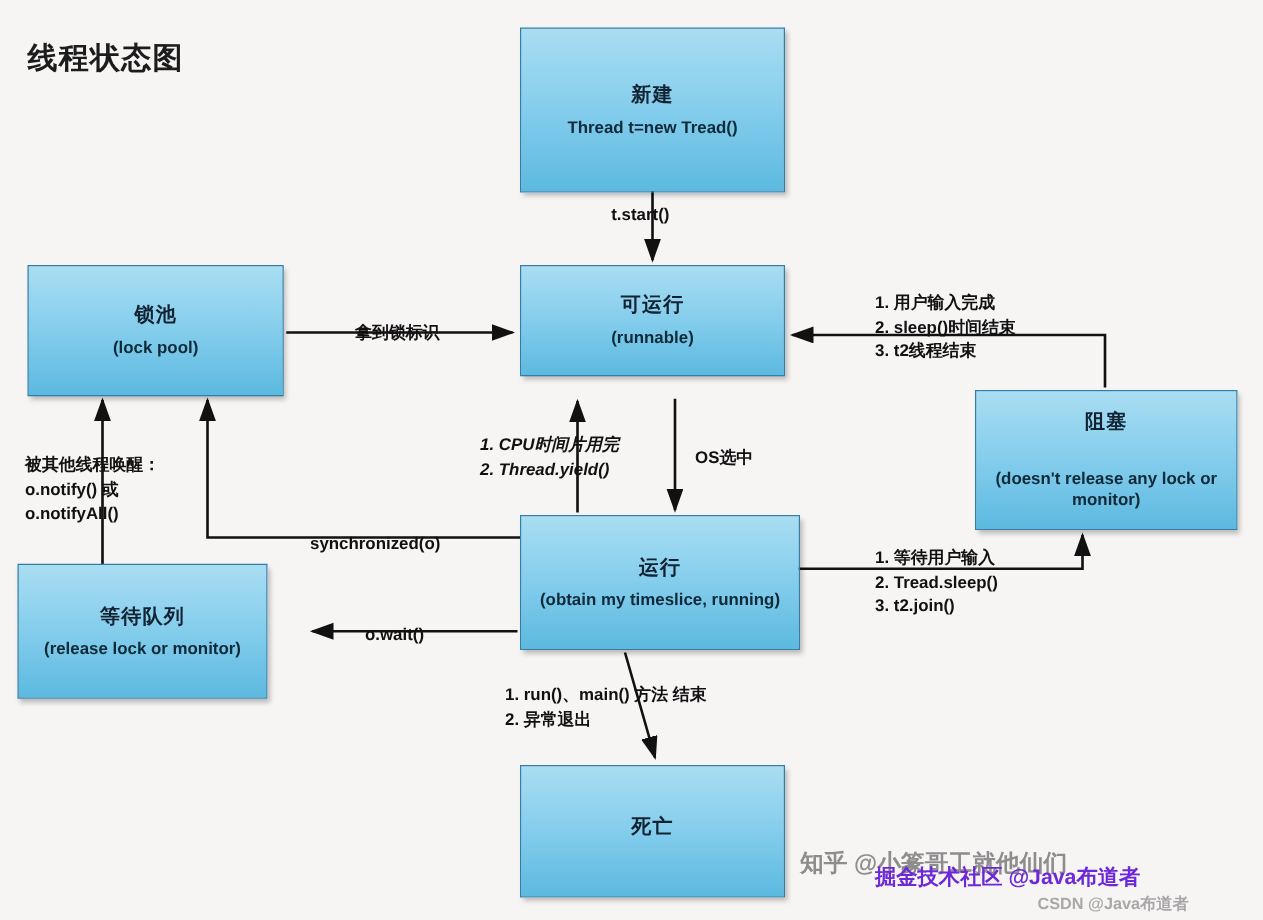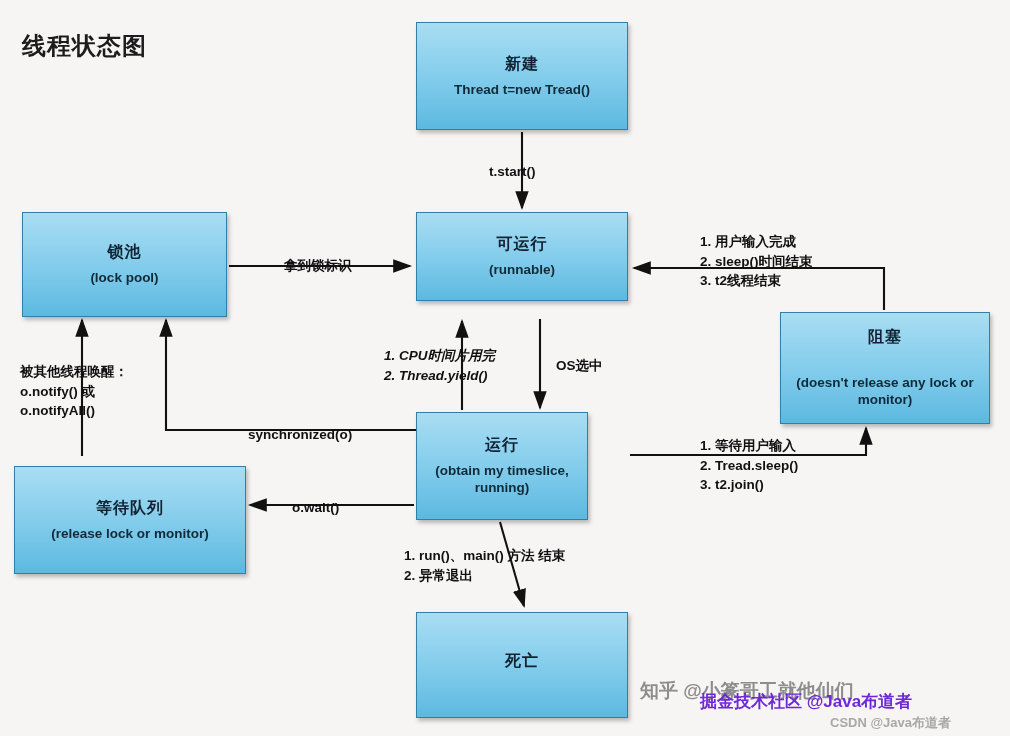--- a/index.html
+++ b/index.html
@@ -87,47 +87,47 @@
     <path d="M500,522 L524,606" marker-end="url(#arw)"></path>
 
     <path d="M630,455 L866,455 L866,428" marker-end="url(#arw)"></path>
 
     <path d="M884,310 L884,268 L634,268" marker-end="url(#arw)"></path>
   </g>
 </svg>
 
 <div class="title">线程状态图</div>
 
-<div class="node" style="left:416px;top:22px;width:212px;height:108px;">
+<div class="node" style="left:416px;top:22px;width:212px;height:132px;">
   <div class="cn">新建</div>
   <div class="en">Thread t=new Tread()</div>
 </div>
 
 <div class="node" style="left:22px;top:212px;width:205px;height:105px;">
   <div class="cn">锁池</div>
   <div class="en">(lock pool)</div>
 </div>
 
 <div class="node" style="left:416px;top:212px;width:212px;height:89px;">
   <div class="cn">可运行</div>
   <div class="en">(runnable)</div>
 </div>
 
 <div class="node" style="left:780px;top:312px;width:210px;height:112px;gap:20px;">
   <div class="cn">阻塞</div>
   <div class="en">(doesn't release any
 lock or monitor)</div>
 </div>
 
-<div class="node" style="left:14px;top:466px;width:232px;height:108px;">
+<div class="node" style="left:14px;top:451px;width:200px;height:108px;">
   <div class="cn">等待队列</div>
   <div class="en">(release lock or monitor)</div>
 </div>
 
-<div class="node" style="left:416px;top:412px;width:172px;height:108px;">
+<div class="node" style="left:416px;top:412px;width:224px;height:108px;">
   <div class="cn">运行</div>
   <div class="en">(obtain my timeslice,
 running)</div>
 </div>
 
 <div class="node" style="left:416px;top:612px;width:212px;height:106px;">
   <div class="cn">死亡</div>
 </div>
 
 <div class="lbl" style="left:489px;top:162px;">t.start()</div>

